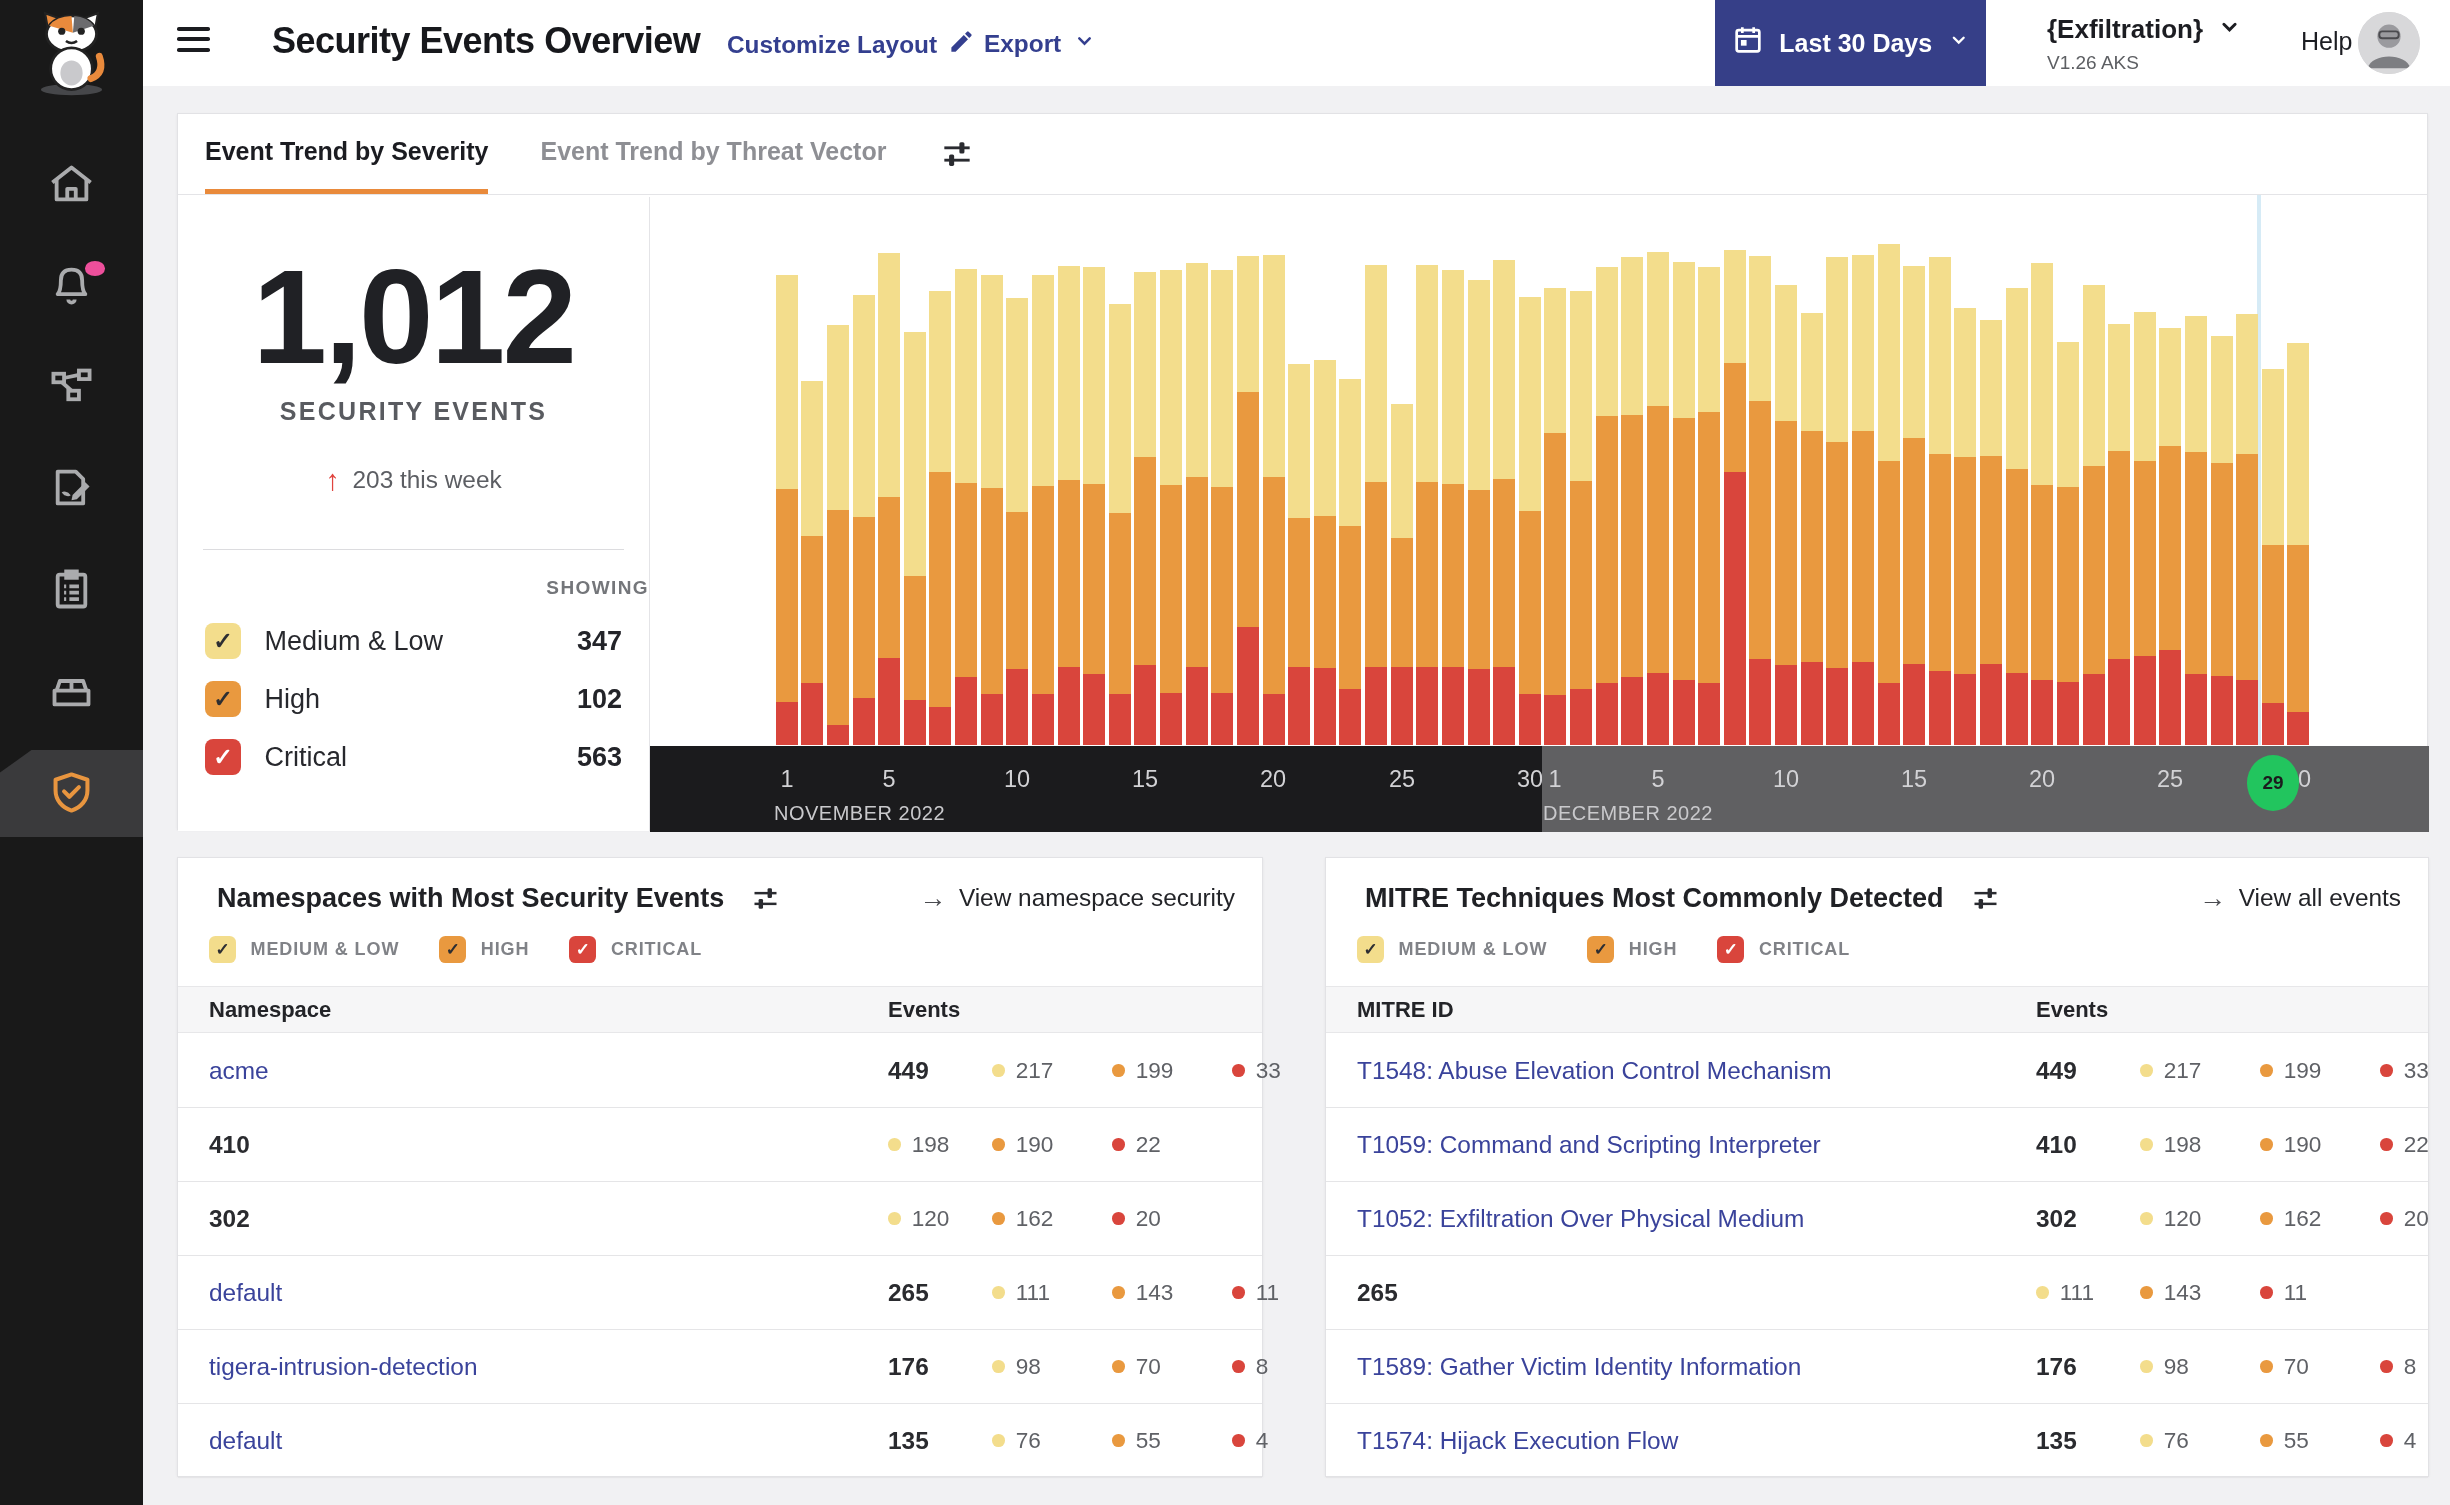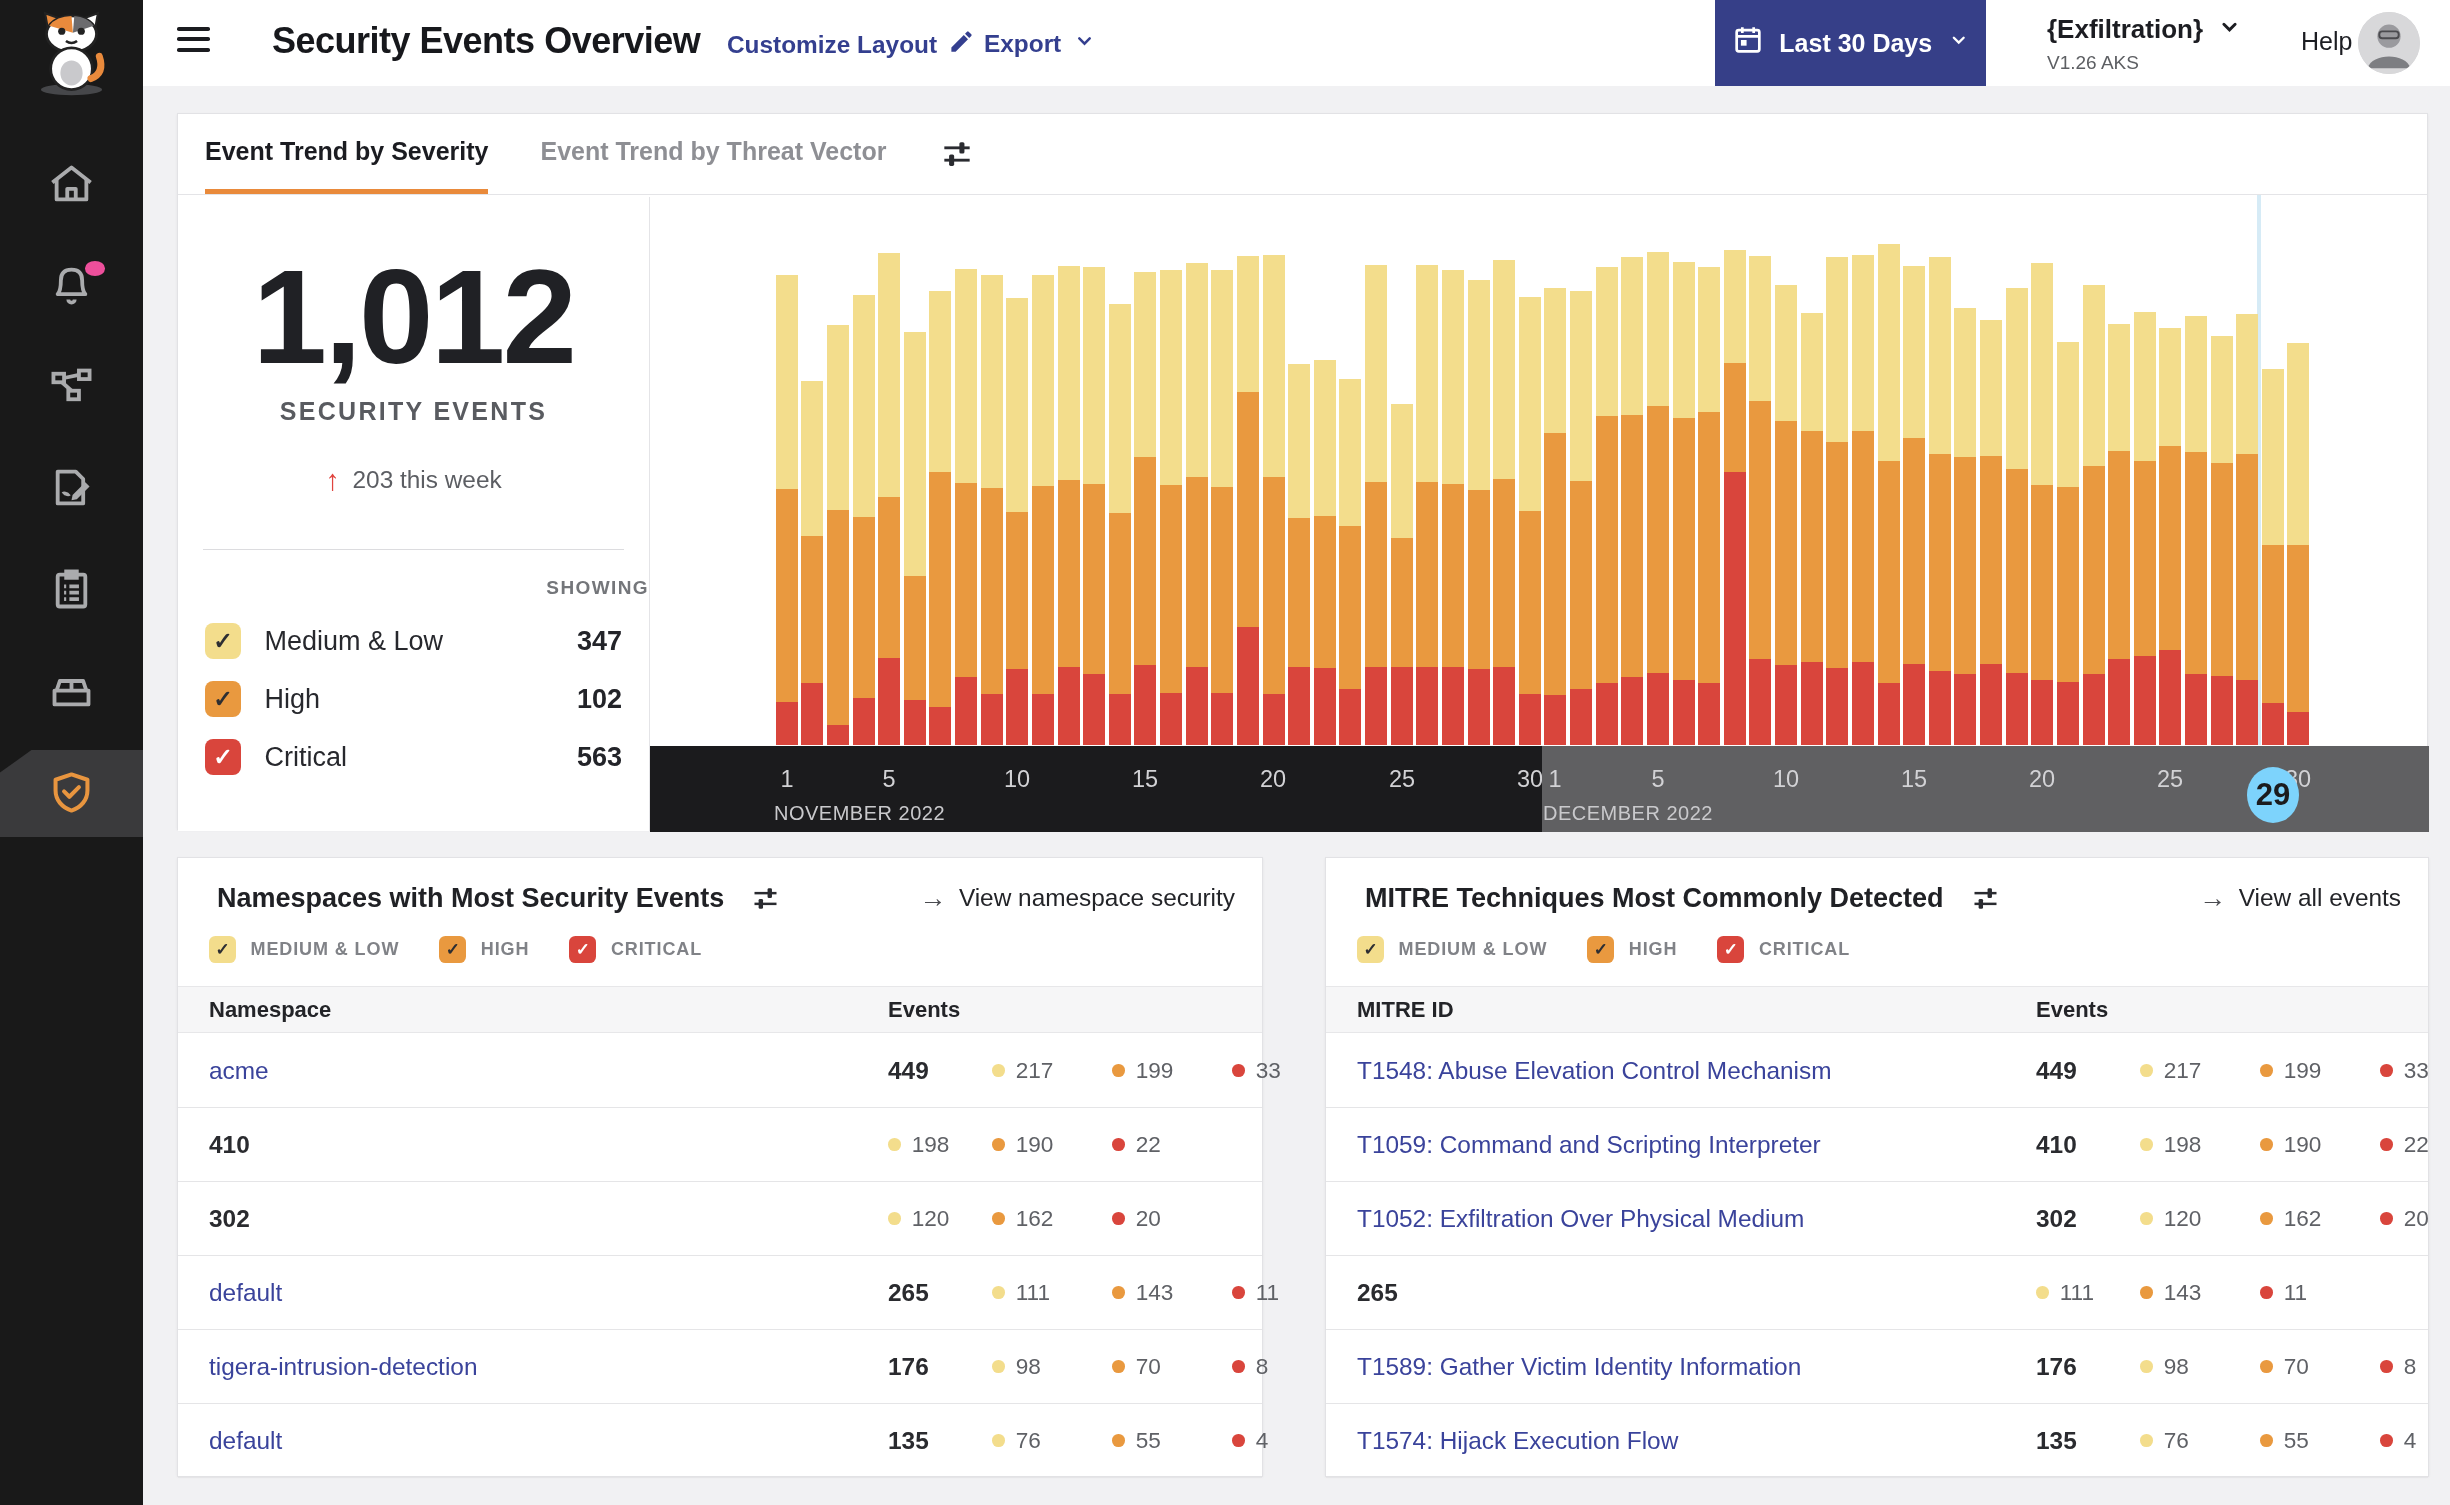--- a/index.html
+++ b/index.html
@@ -58,21 +58,21 @@
 
   
   #plot { position:absolute; left:472px; top:81px; width:1779px; height:550px; overflow:hidden; }
   .bar { position:absolute; bottom:0; width:22px; display:flex; flex-direction:column; justify-content:flex-end; }
   .bar div { width:100%; }
   #now-line { position:absolute; top:0; width:3.6px; height:550px; background:#d6ebf6; }
   #axis { position:absolute; left:472px; top:632px; width:1779px; height:86px; }
   .axis-sec { position:absolute; top:0; height:86px; }
   .tick { position:absolute; top:20px; transform:translateX(-50%); font-size:23.5px; color:#d2d2d5; }
   .month-label { position:absolute; top:56px; font-size:20px; color:#c9c9cc; letter-spacing:0.5px; }
-  #day-marker { position:absolute; top:21px; width:52px; height:56px; border-radius:50%; background:#7dd3fc; color:#1b1b1d; font-size:31px; font-weight:700; display:flex; align-items:center; justify-content:center; transform:translateX(-50%); z-index:3; }
+  #day-marker { position:absolute; top:9px; width:52px; height:56px; border-radius:50%; background:#22c55e; color:#1b1b1d; font-size:19px; font-weight:700; display:flex; align-items:center; justify-content:center; transform:translateX(-50%); z-index:3; }
 
   
   .bc-head { position:absolute; left:31px; right:27px; top:23.5px; display:flex; align-items:center; }
   .bc-title { font-size:27px; font-weight:700; color:#202125;margin-left:8px; }
   .bc-head .sliders-icon { width:33px; height:33px; margin-left:25px; }
   .bc-link { margin-left:auto; display:flex; align-items:center; gap:12.7px; font-size:24.4px; color:#232428; cursor:pointer; }
   .bc-link .arr { color:#4a4b50; font-size:27px; }
   .mini-filters { position:absolute; left:31px; top:78px; display:flex; align-items:center; gap:40px; }
   .mini-filter { display:flex; align-items:center; gap:14.5px; }
   .mini-check { width:27px; height:27px; border-radius:6.3px; display:flex; align-items:center; justify-content:center; font-size:17px; font-weight:700; cursor:pointer; }

